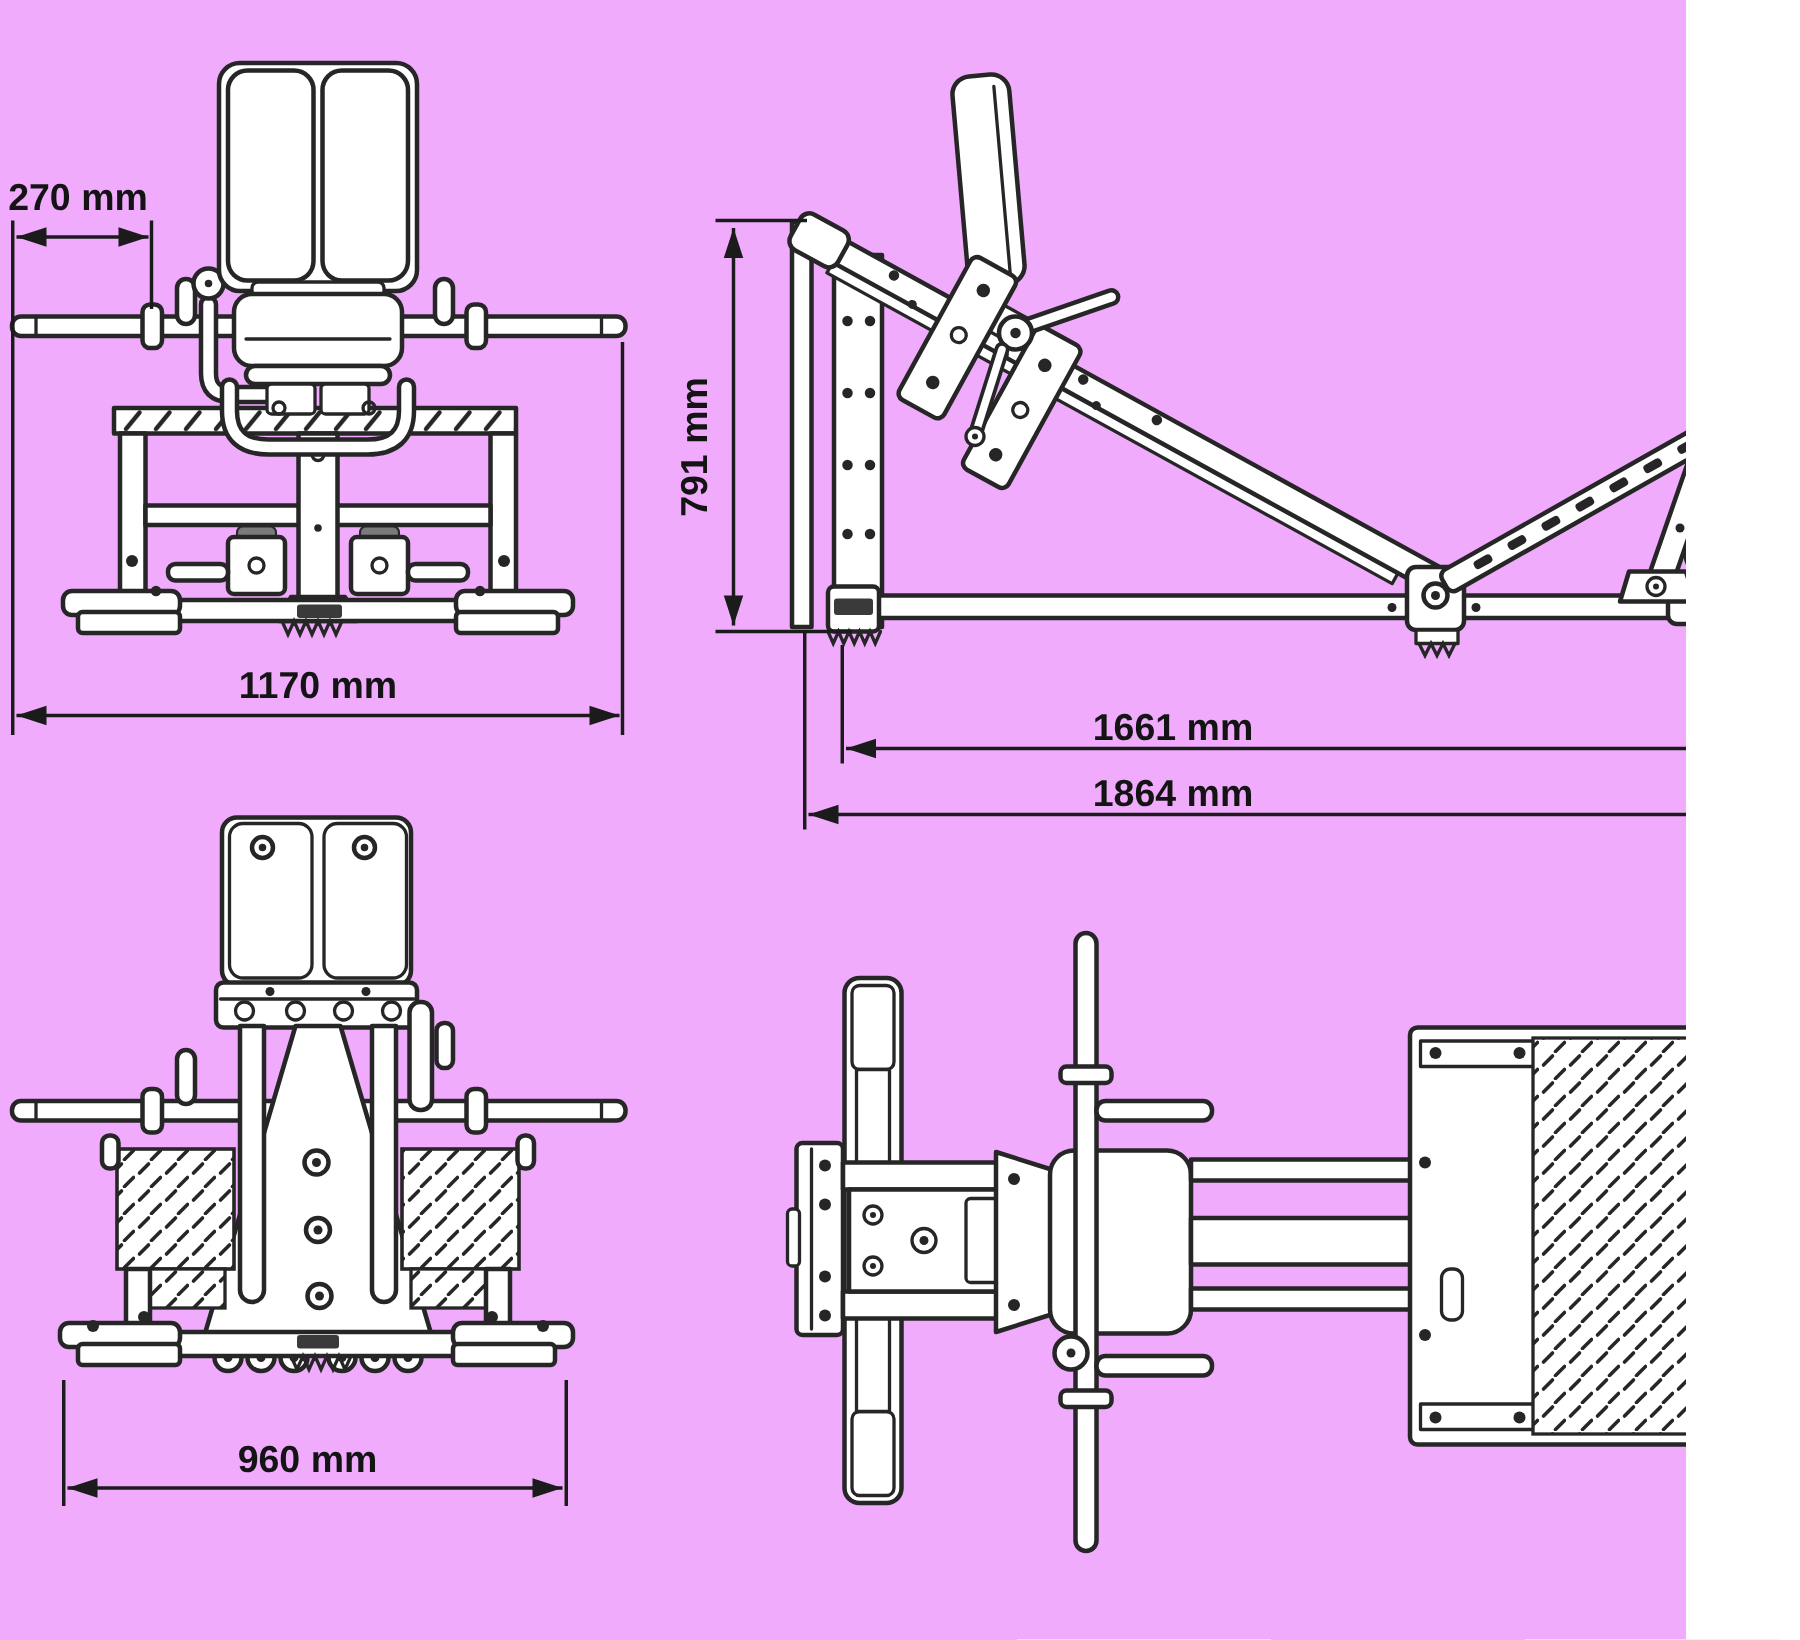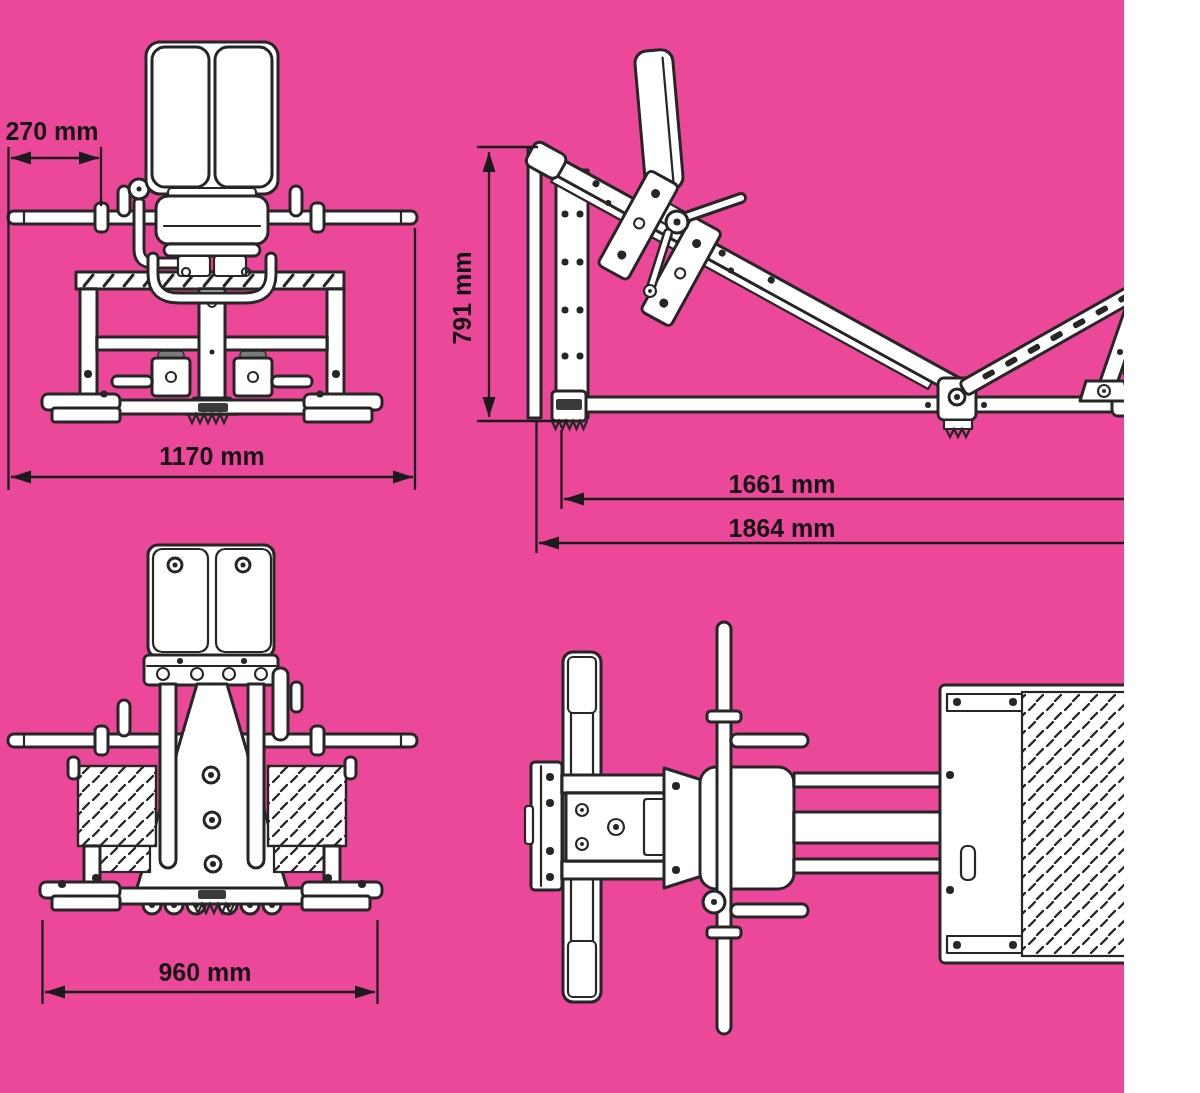--- a/index.html
+++ b/index.html
@@ -1,16 +1,16 @@
 <!DOCTYPE html>
 <html><head>
 <meta charset="utf-8">
 <style>
   html,body{margin:0;padding:0;background:#ffffff;}
-  .canvas{position:relative;width:1124px;height:1093px;background:#ec4899;overflow:hidden;
+  .canvas{position:relative;width:1124px;height:1093px;background:#f0abfc;overflow:hidden;
           font-family:"Liberation Sans","DejaVu Sans",sans-serif;}
   svg{display:block;}
   .o3{fill:#fff;stroke:#262626;stroke-width:3;stroke-linejoin:round;}
   .o2{fill:#fff;stroke:#262626;stroke-width:2.2;stroke-linejoin:round;}
   .l2{fill:none;stroke:#262626;stroke-width:2.2;stroke-linecap:round;}
   .fd{fill:#262626;stroke:none;}
   .gray{fill:#7a7a7a;stroke:#262626;stroke-width:1.4;}
   .dark{fill:#3a3a3a;stroke:none;}
   .tubeA{fill:none;stroke:#262626;stroke-linecap:round;stroke-linejoin:round;}
   .tubeB{fill:none;stroke:#ffffff;stroke-linecap:round;stroke-linejoin:round;}

